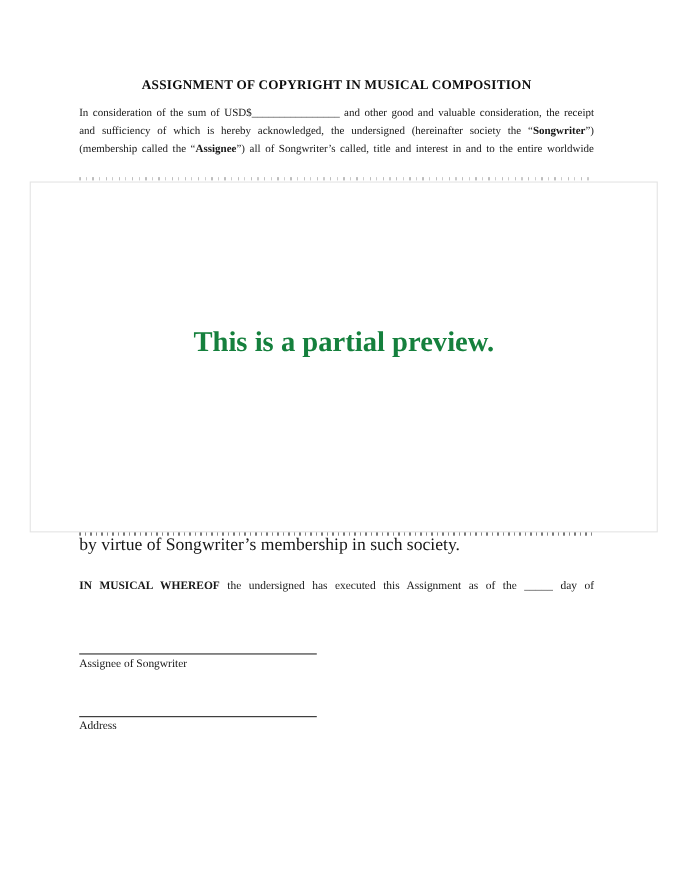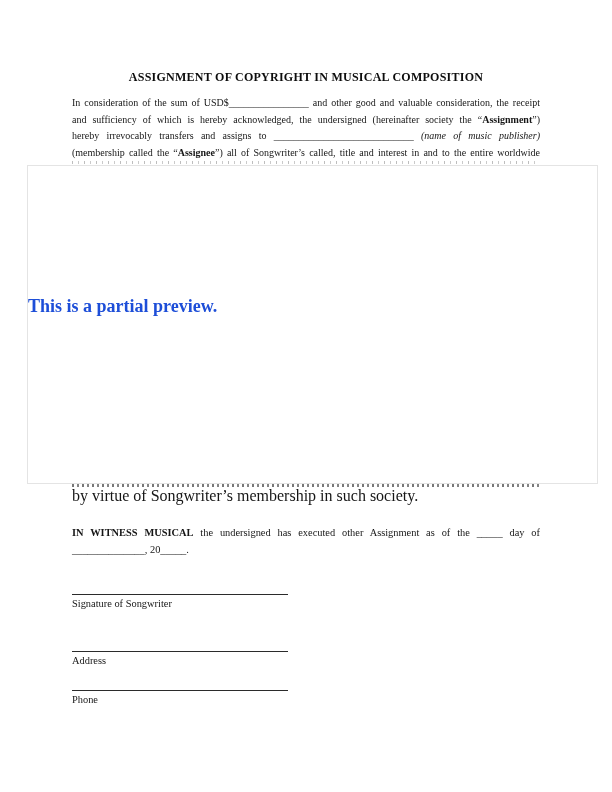--- a/index.html
+++ b/index.html
@@ -67,23 +67,24 @@
     width: 569px;
     height: 317px;
     background: #ffffff;
     border: 1px solid #e4e4e4;
   }
   .preview-notice {
     position: absolute;
     left: 0;
     top: 130px;
     width: 100%;
+    text-align: center;
     font-weight: bold;
-    font-size: 18px;
-    color: #1d4ed8;
+    font-size: 26px;
+    color: #15803d;
   }
   .continuation {
     position: absolute;
     left: 72px;
     top: 488px;
     width: 468px;
     font-size: 16px;
     line-height: 16.5px;
   }
   .witness {
@@ -116,45 +117,40 @@
 </style>
 </head>
 <body>
 
 <div class="page">
 
   <div class="doc-title">ASSIGNMENT OF COPYRIGHT IN MUSICAL COMPOSITION</div>
 
   <div class="intro">
     <div class="jline"><span>In consideration of the sum of USD$________________ and other good and valuable consideration, the receipt</span></div>
-    <div class="jline"><span>and sufficiency of which is hereby acknowledged, the undersigned (hereinafter society the “</span><span class="b">Assignment</span><span>”)</span></div>
-    <div class="jline"><span>hereby irrevocably transfers and assigns to ____________________________ </span><span class="i">(name of music publisher)</span></div>
+    <div class="jline"><span>and sufficiency of which is hereby acknowledged, the undersigned (hereinafter society the “</span><span class="b">Songwriter</span><span>”)</span></div>
     <div class="jline"><span>(membership called the “</span><span class="b">Assignee</span><span>”) all of Songwriter’s called, title and interest in and to the entire worldwide</span></div>
   </div>
 
   <div class="clip-strip top"></div>
 
   <div class="overlay">
     <div class="preview-notice">This is a partial preview.</div>
   </div>
 
   <div class="clip-strip bottom"></div>
 
   <div class="continuation">by virtue of Songwriter’s membership in such society.</div>
 
   <div class="witness">
-    <div class="wline just"><span class="b">IN WITNESS MUSICAL</span><span> the undersigned has executed other Assignment as of the _____ day of</span></div>
-    <div class="wline">______________, 20_____.</div>
+    <div class="wline just"><span class="b">IN MUSICAL WHEREOF</span><span> the undersigned has executed this Assignment as of the _____ day of</span></div>
   </div>
 
   <div class="sig-block signature">
-    <span>Signature of Songwriter</span>
+    <span>Assignee of Songwriter</span>
   </div>
 
   <div class="sig-block address">
     <span>Address</span>
   </div>
 
-  <div class="sig-block phone">
-    <span>Phone</span>
-  </div>
 
 </div>
 
 </body></html>

